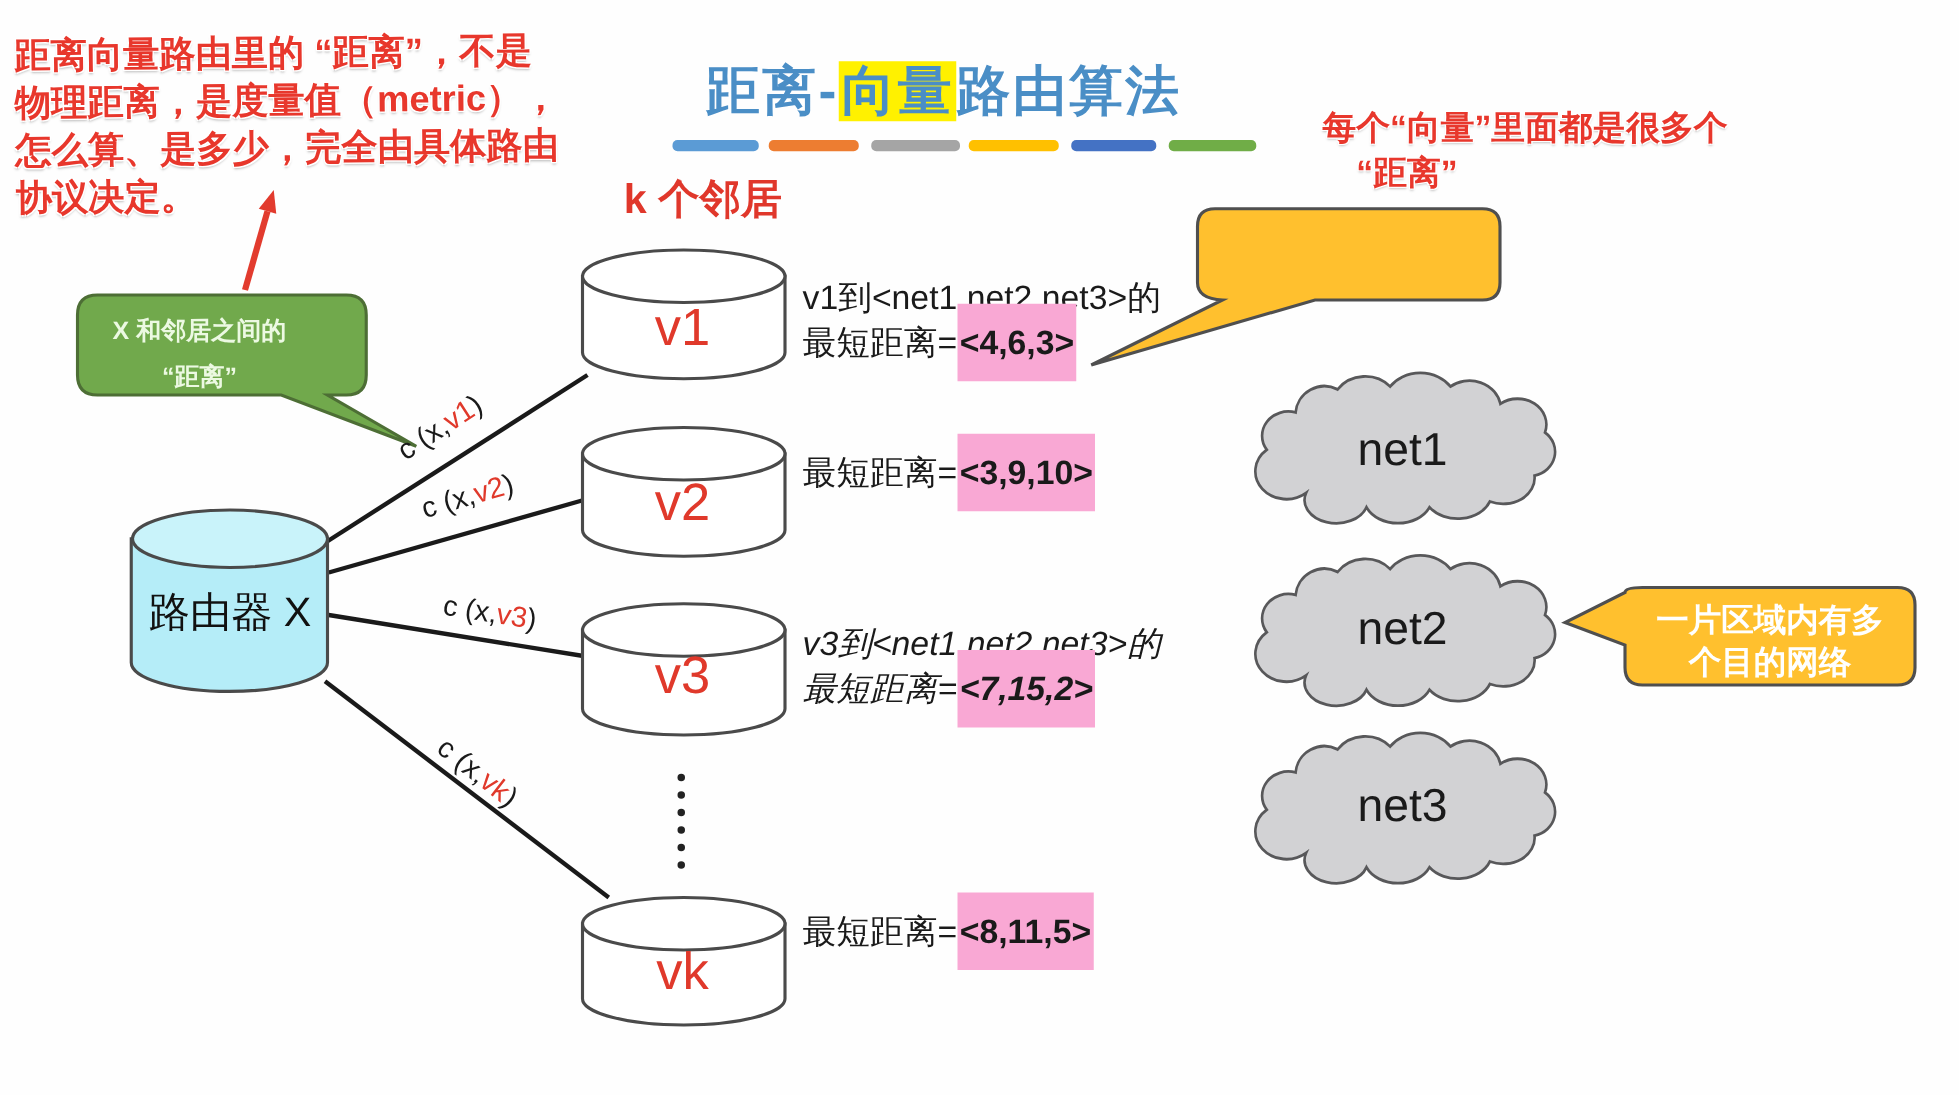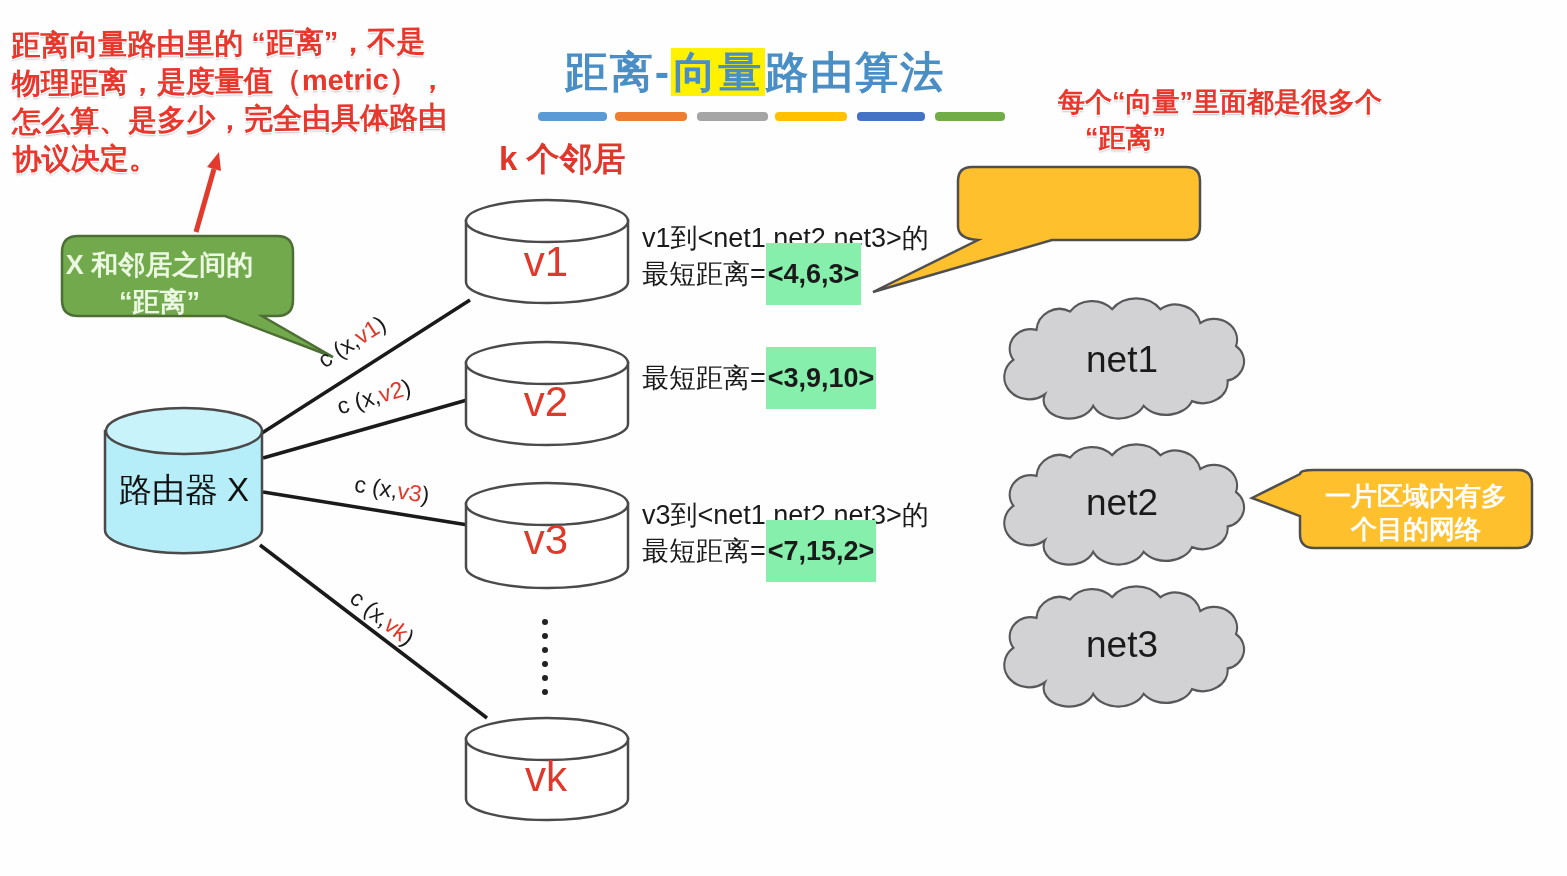--- a/index.html
+++ b/index.html
@@ -21,26 +21,26 @@
 
   .cyl-label{font-size:42px;color:#e0392b;transform:translate(-50%,-50%);font-weight:400;}
   #router-label{left:184px;top:490px;font-size:33px;color:#111;transform:translate(-50%,-50%);
                 white-space:nowrap;font-weight:500;}
   .net-label{font-size:37px;color:#1a1a1a;transform:translate(-50%,-50%);}
 
   .edge-label{font-size:23px;color:#1a1a1a;white-space:nowrap;}
   .edge-label .v{color:#e0392b;}
 
   .desc{left:642px;width:340px;font-size:27px;line-height:36px;color:#1a1a1a;}
-  .desc .hl{background:#86efac;padding:16px 2px;font-weight:bold;}
+  .desc .hl{background:#f9a8d4;padding:16px 2px;font-weight:bold;}
 
   .callout-text{color:#ffffff;font-weight:bold;white-space:pre-line;text-align:center;}
   #callout-top-text{left:958px;top:176px;width:242px;font-size:26px;line-height:34px;}
   #callout-right-text{left:1300px;top:480px;width:232px;font-size:26px;line-height:33px;}
-  #callout-green-text{left:62px;top:247px;width:195px;font-size:27px;line-height:37px;color:#ecf9e2;}
+  #callout-green-text{left:62px;top:247px;width:195px;font-size:20px;line-height:37px;color:#ecf9e2;}
 </style>
 </head>
 <body>
 
 <div id="stage">
 
   <svg width="1567" height="876" viewBox="0 0 1567 876">
     <defs>
       <path id="cloudPath" d="M 38,82 A 22,18 0 0 1 8,52 A 20,17 0 0 1 30,26 A 22,20 0 0 1 62,10
         A 26,22 0 0 1 102,8 A 28,22 0 0 1 148,8 A 24,20 0 0 1 186,20 A 22,18 0 0 1 220,40
@@ -137,25 +137,26 @@
     <span>c (x,</span><span class="v">vk</span><span>)</span>
   </div>
 
   <div class="abs desc" style="top:220px;">
     <div>v1到&lt;net1,net2,net3&gt;的</div>
     <div><span>最短距离=</span><span class="hl">&lt;4,6,3&gt;</span></div>
   </div>
   <div class="abs desc" style="top:360px;">
     <div><span>最短距离=</span><span class="hl">&lt;3,9,10&gt;</span></div>
   </div>
-  <div class="abs desc" style="top:497px;">
+  <div class="abs desc" style="top:497px;font-style:italic;">
     <div>v3到&lt;net1,net2,net3&gt;的</div>
     <div><span>最短距离=</span><span class="hl">&lt;7,15,2&gt;</span></div>
   </div>
   <div class="abs desc" style="top:727px;">
+    <div><span>最短距离=</span><span class="hl">&lt;8,11,5&gt;</span></div>
   </div>
 
   <div class="abs net-label" style="left:1122px;top:360px;">net1</div>
   <div class="abs net-label" style="left:1122px;top:503px;">net2</div>
   <div class="abs net-label" style="left:1122px;top:645px;">net3</div>
 
   <div class="abs callout-text" id="callout-green-text">X 和邻居之间的
 “距离”</div>
   <div class="abs callout-text" id="callout-right-text">一片区域内有多
 个目的网络</div>

